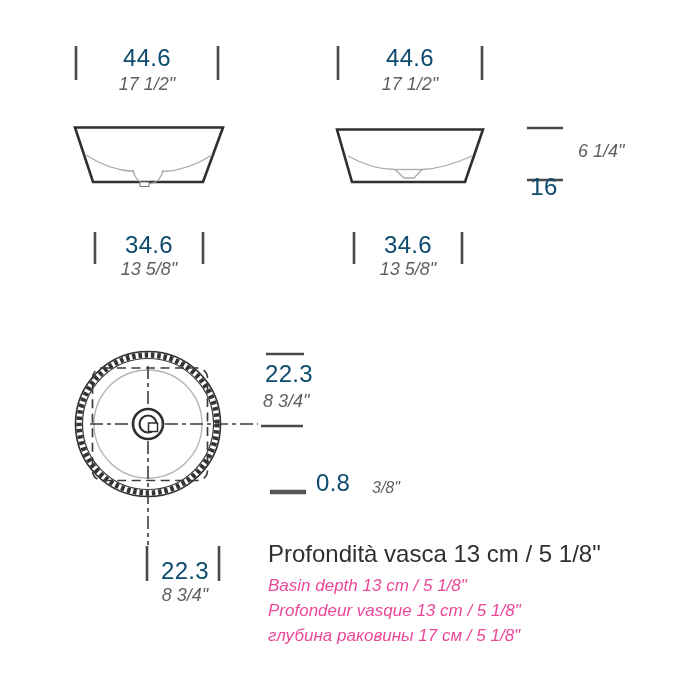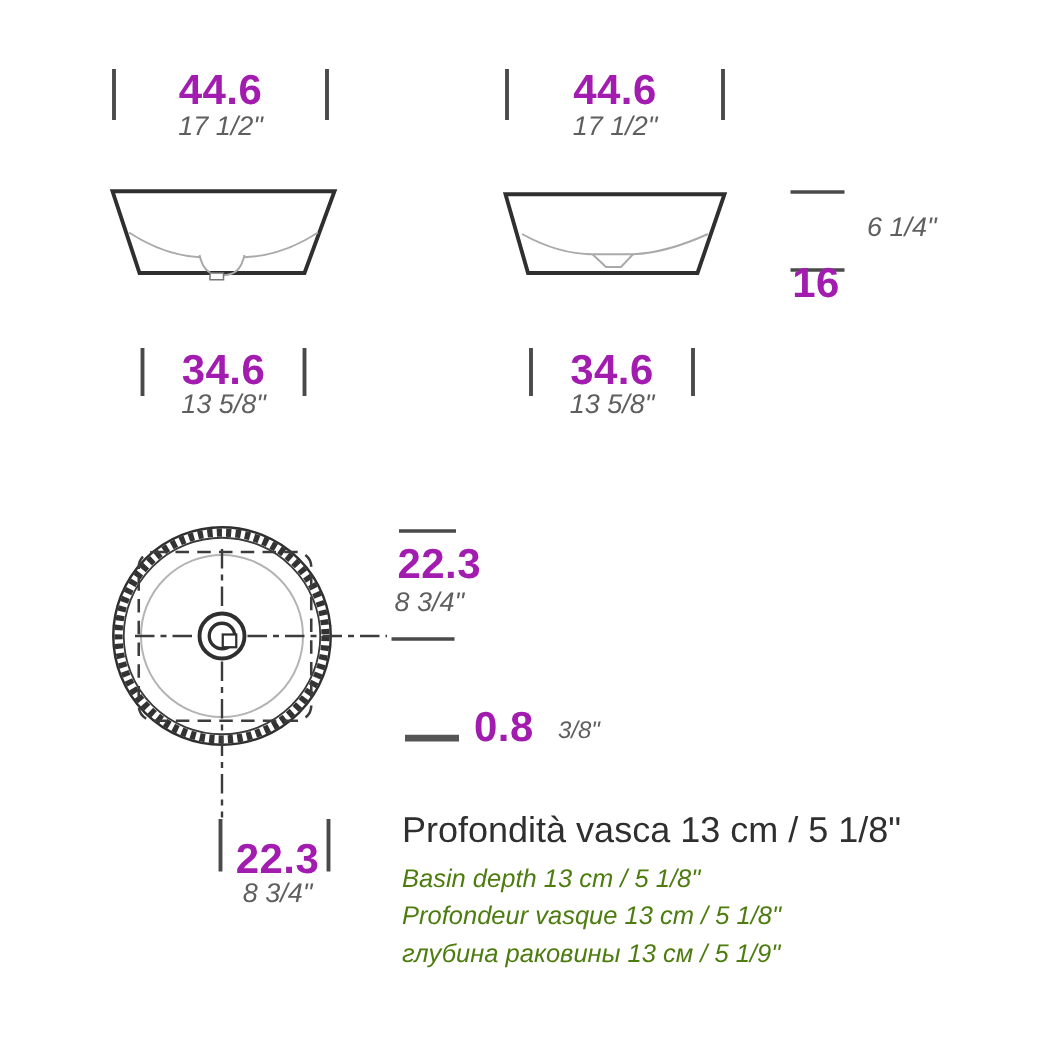--- a/index.html
+++ b/index.html
@@ -2,27 +2,27 @@
 <html><head>
 <meta charset="utf-8">
 <style>
   html,body{margin:0;padding:0;background:#fff;}
   #stage{
     position:relative;width:700px;height:700px;background:#ffffff;overflow:hidden;
     font-family:"Liberation Sans","DejaVu Sans",sans-serif;
   }
   #linework{position:absolute;left:0;top:0;}
   .txt{position:absolute;white-space:nowrap;}
-  .metric{font-size:28px;font-weight:700;color:#a21caf;letter-spacing:.3px;}
+  .metric{font-size:24px;font-weight:400;color:#0c4a6e;letter-spacing:.3px;}
   .imperial{font-size:18px;font-style:italic;color:#5f5f5f;}
   .imperial-sm{font-size:16px;font-style:italic;color:#5f5f5f;}
   .ctr{text-align:center;}
   .notes{position:absolute;left:268px;top:540px;color:#333;}
   .note-main{font-size:24px;color:#2f2f2f;margin:0 0 5px 0;}
-  .note-sub{font-size:17px;font-style:italic;color:#4d7c0f;line-height:25px;margin:0;}
+  .note-sub{font-size:17px;font-style:italic;color:#ec4899;line-height:25px;margin:0;}
 </style>
 </head>
 <body>
 
 <div id="stage">
 
   <svg id="linework" width="700" height="700" viewBox="0 0 700 700">
 
     <g stroke="#4a4a4a" stroke-width="2.6">
       <line x1="76" y1="46" x2="76" y2="80"></line>
@@ -120,16 +120,16 @@
   <div class="txt metric" style="left:316px;top:469px;">0.8</div>
   <div class="txt imperial-sm" style="left:372px;top:479px;">3/8"</div>
 
   <div class="txt metric ctr" style="left:137px;top:557px;width:96px;">22.3</div>
   <div class="txt imperial ctr" style="left:137px;top:585px;width:96px;">8 3/4"</div>
 
   <div class="notes">
     <p class="note-main">Profondità vasca 13 cm / 5 1/8"</p>
     <p class="note-sub">Basin depth 13 cm / 5 1/8"</p>
     <p class="note-sub">Profondeur vasque 13 cm / 5 1/8"</p>
-    <p class="note-sub">глубина раковины 13 см / 5 1/9"</p>
+    <p class="note-sub">глубина раковины 17 см / 5 1/8"</p>
   </div>
 
 </div>
 
 </body></html>

